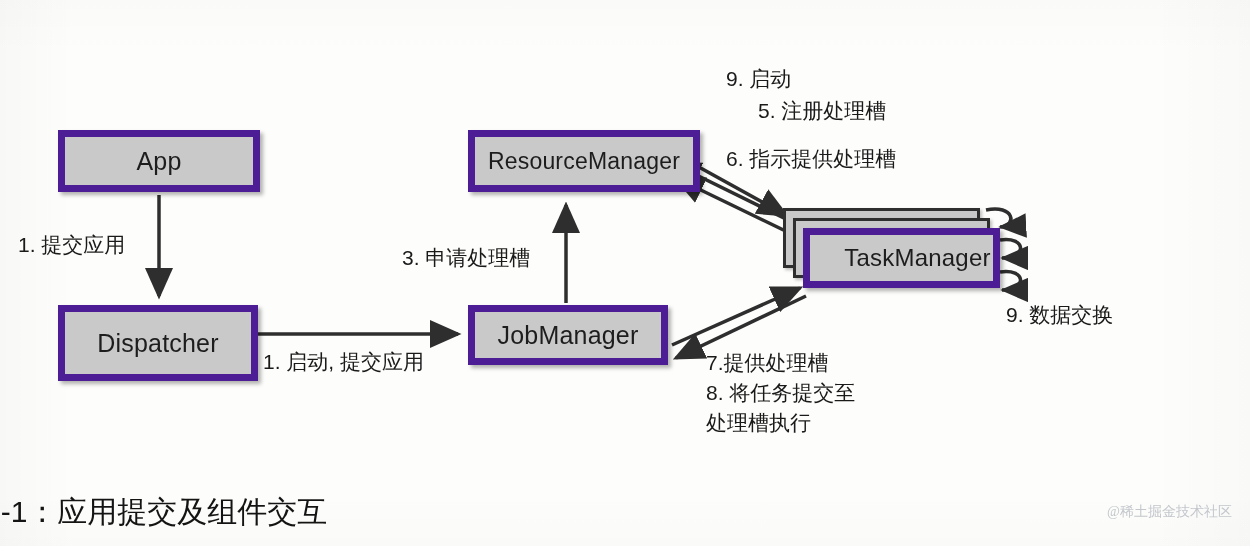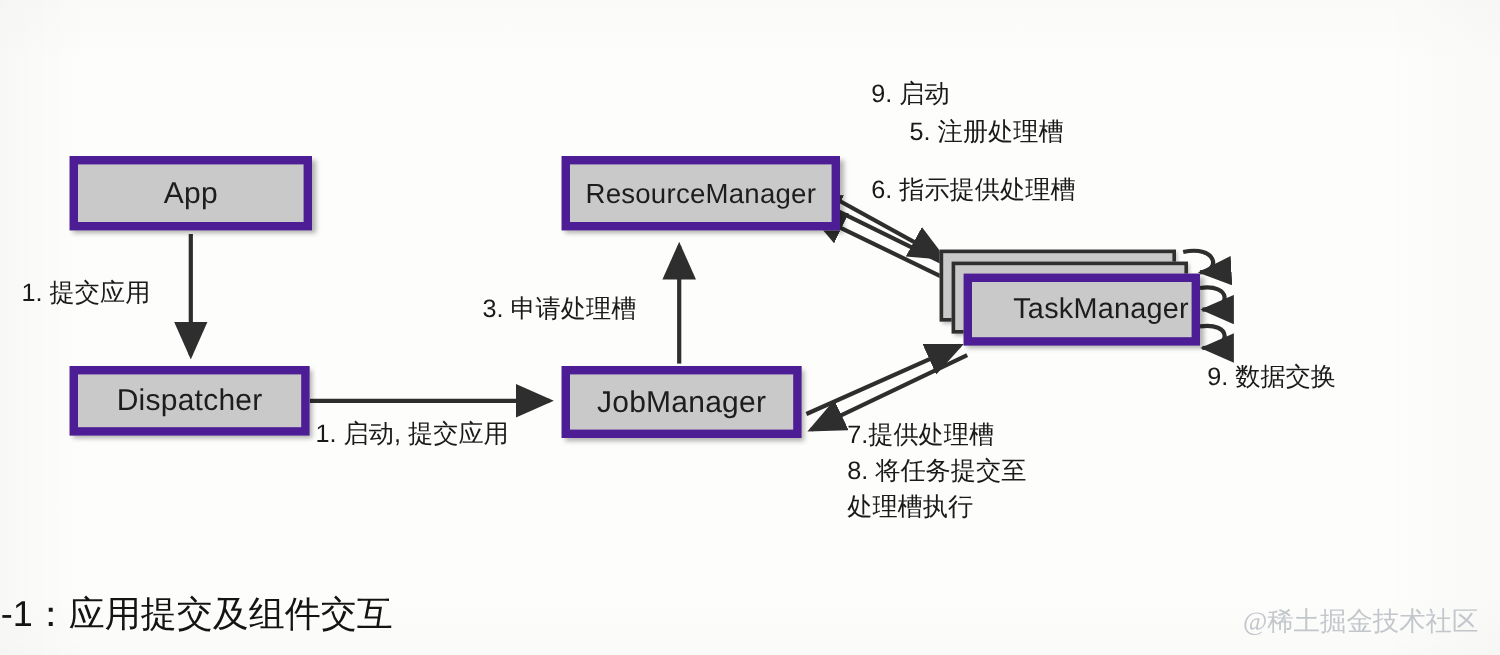--- a/index.html
+++ b/index.html
@@ -67,21 +67,21 @@
     top: 492px;
     font-size: 30px;
     color: #141414;
     white-space: nowrap;
     font-family: "Liberation Sans", "DejaVu Sans", sans-serif;
   }
   #watermark {
     position: absolute;
     right: 18px;
     top: 503px;
-    font-size: 22px;
+    font-size: 14px;
     color: #c3c7cc;
     white-space: nowrap;
     font-family: "Liberation Serif", "DejaVu Serif", serif;
     margin-left: 16px;
   }
 </style>
 </head>
 <body>
 
 <div id="page">
@@ -116,21 +116,21 @@
 
     <path d="M 986 210 C 1014 204, 1018 226, 1000 227" fill="none" stroke="#2e2e2e" stroke-width="3.5" marker-end="url(#arrowhead-sm)"></path>
     <path d="M 1000 240 C 1026 236, 1028 258, 1002 258" fill="none" stroke="#2e2e2e" stroke-width="3.5" marker-end="url(#arrowhead-sm)"></path>
     <path d="M 1000 272 C 1026 268, 1028 290, 1002 290" fill="none" stroke="#2e2e2e" stroke-width="3.5" marker-end="url(#arrowhead-sm)"></path>
   </svg>
 
   <div class="node-box" id="node-app" style="left:58px; top:130px; width:202px; height:62px;">
     <span class="node-label">App</span>
   </div>
 
-  <div class="node-box" id="node-dispatcher" style="left:58px; top:305px; width:200px; height:58px;">
+  <div class="node-box" id="node-dispatcher" style="left:58px; top:305px; width:200px; height:76px;">
     <span class="node-label">Dispatcher</span>
   </div>
 
   <div class="node-box" id="node-resource-manager" style="left:468px; top:130px; width:232px; height:62px;">
     <span class="node-label" style="font-size:23px;">ResourceManager</span>
   </div>
 
   <div class="node-box" id="node-job-manager" style="left:468px; top:305px; width:200px; height:60px;">
     <span class="node-label">JobManager</span>
   </div>

